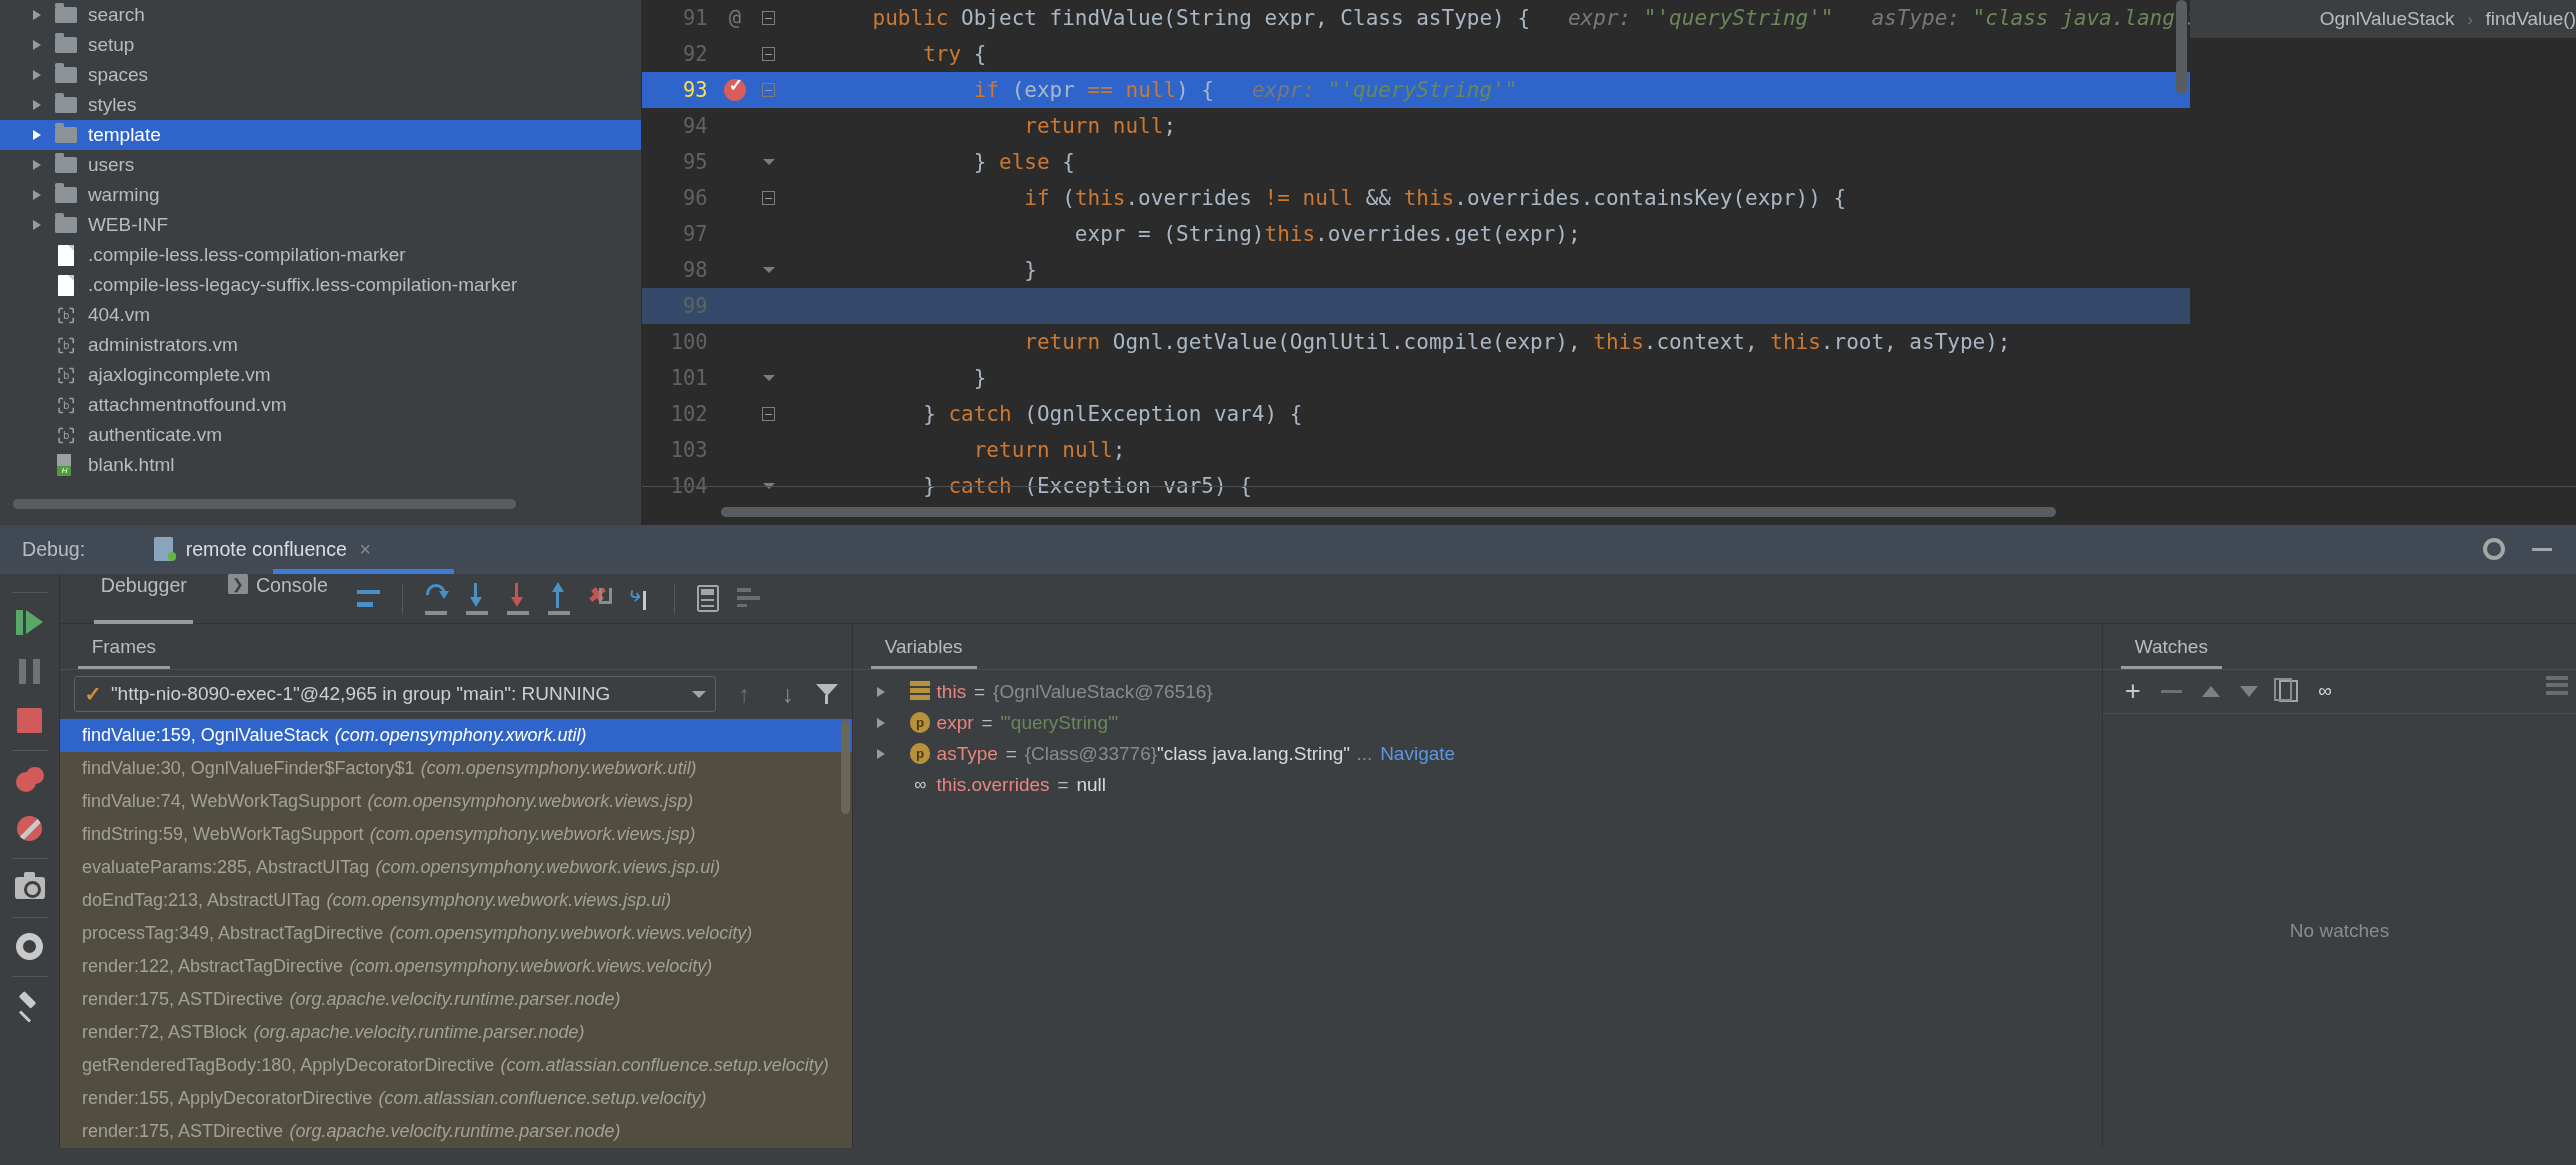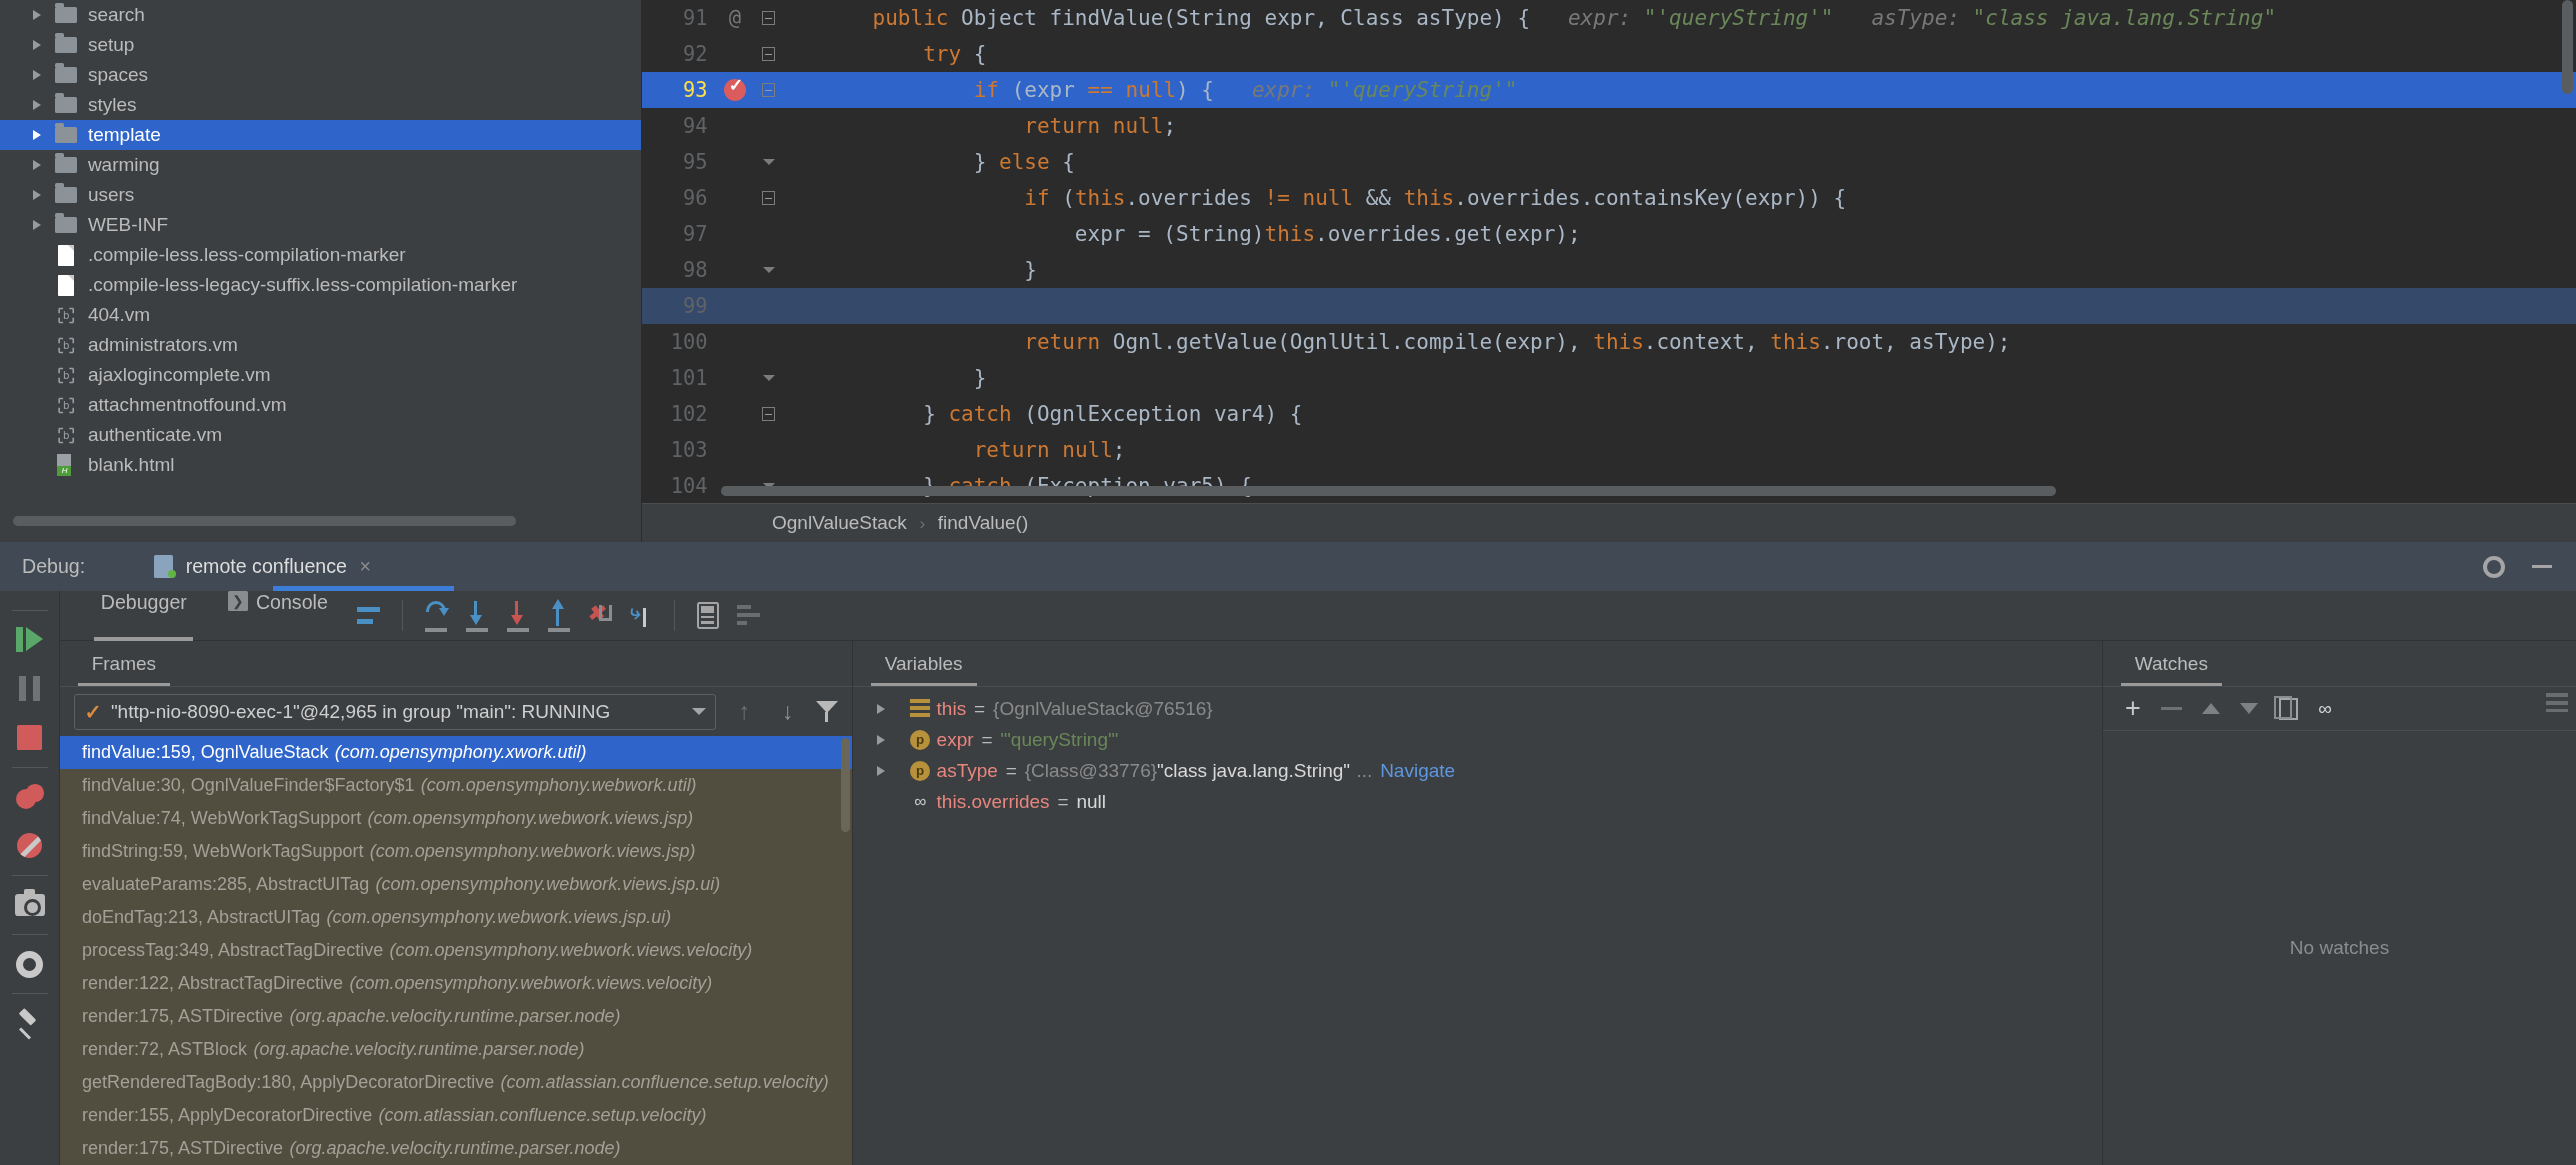--- a/index.html
+++ b/index.html
@@ -41,21 +41,21 @@
   .html-ic .pg { position:absolute; top:0; left:2.4px; width:14px; height:12.6px; background:#9aa0a6; }
   .html-ic .tag { position:absolute; bottom:0; left:2.4px; width:14px; height:10.2px; background:#4f9d3a; color:#fff; font-size:7.9px;
                   line-height:10.2px; text-align:center; }
   .tree-label { margin-left: 6.3px; }
   .tree-hscroll {
     position: absolute; left: 12.6px; bottom: 15.7px; width: 503px; height: 10.2px;
     background: #5a5d5f; border-radius: 4.7px;
   }
 
   
-  .editor-pane { flex: 1 1 auto; background: #2b2b2b; position: relative; overflow: hidden; display:flex; flex-direction:column;justify-content:space-between; }
+  .editor-pane { flex: 1 1 auto; background: #2b2b2b; position: relative; overflow: hidden; display:flex; flex-direction:row;justify-content:space-between; }
   .editor-body { position: relative; flex: 1 1 auto; overflow: hidden; }
   .code-line { display: flex; height: 36px; align-items: center; position: relative; white-space: pre; }
   .code-line.hl { background: #2f65ca; }
   .code-line.hl-exec { background: #35496b; }
   .gutter-num {
     width: 75px; flex: 0 0 75px; text-align: right; padding-right: 9.4px;
     color: #606366; font-family: "DejaVu Sans Mono", monospace; font-size: 20.4px;
   }
   .code-line.hl .gutter-num { color: #fde047; }
   .gmark { width: 36px; flex: 0 0 36px; display:flex; align-items:center; justify-content:center; position:relative; }
@@ -295,30 +295,30 @@
             </span>
             <span class="tree-label">template</span>
           </div>
           <div class="tree-row">
             <span class="tw">
               <span class="arrow"></span>
             </span>
             <span class="ico">
               <span class="folder-ic"></span>
             </span>
-            <span class="tree-label">warming</span>
+            <span class="tree-label">users</span>
           </div>
           <div class="tree-row">
             <span class="tw">
               <span class="arrow"></span>
             </span>
             <span class="ico">
               <span class="folder-ic"></span>
             </span>
-            <span class="tree-label">users</span>
+            <span class="tree-label">warming</span>
           </div>
           <div class="tree-row">
             <span class="tw">
               <span class="arrow"></span>
             </span>
             <span class="ico">
               <span class="folder-ic"></span>
             </span>
             <span class="tree-label">WEB-INF</span>
           </div>

